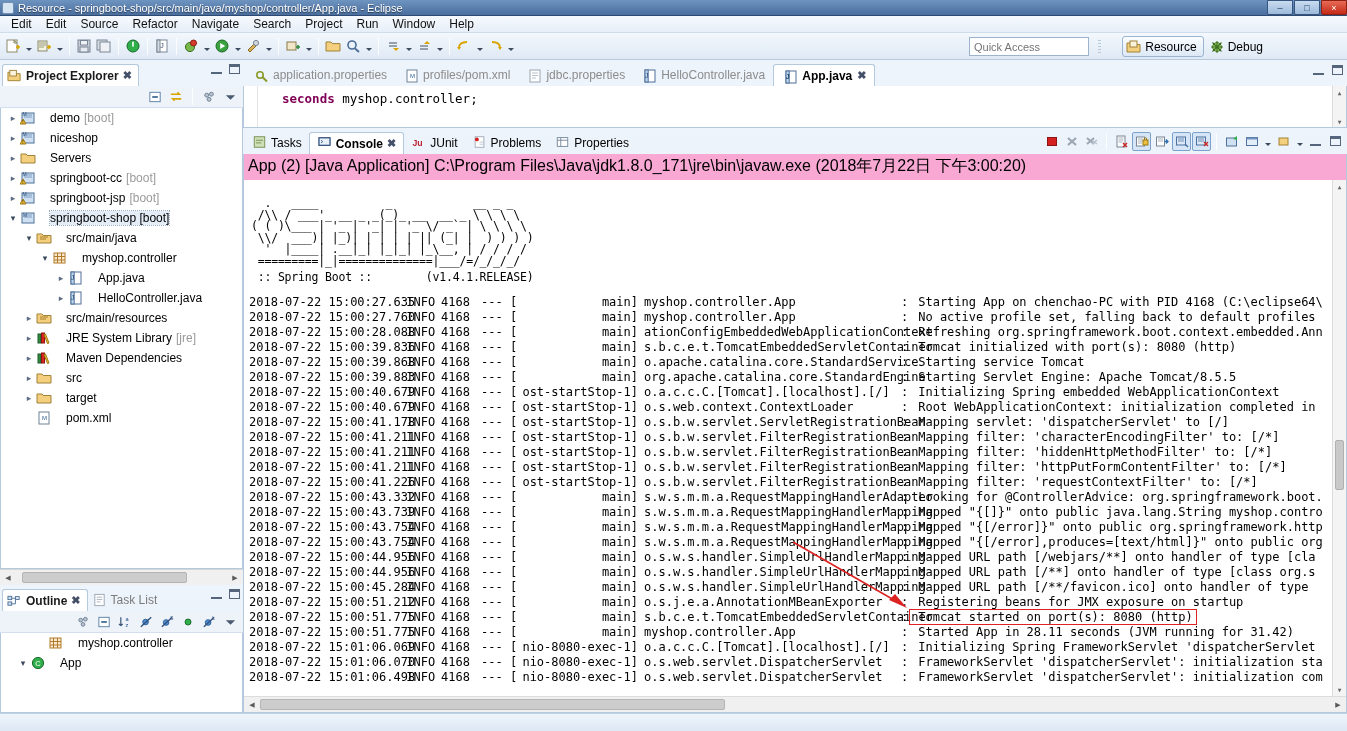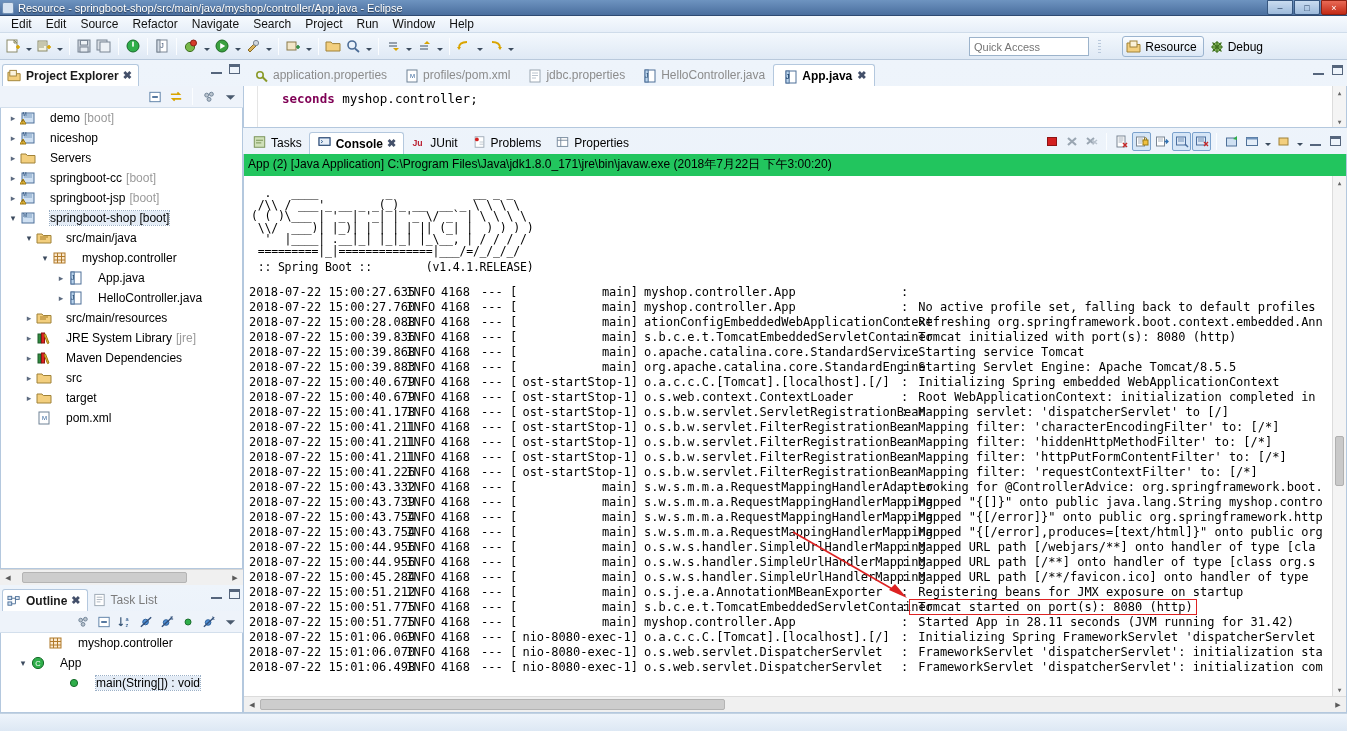--- a/index.html
+++ b/index.html
@@ -133,25 +133,25 @@
   .ctab { display:flex; align-items:center; gap:4px; height:22px; padding:0 7px; font-size:12px; }
   .ctab.active { background:#fff; border:1px solid #b4c8de; border-bottom:none;
                  border-radius:3px 3px 0 0; font-weight:bold; }
   .ctb-row { position:absolute; right:2px; top:3px; display:flex; align-items:center; gap:1px; }
   .ctb { width:19px; height:19px; display:flex; align-items:center; justify-content:center;
          border-radius:2px; }
   .ctb.pressed { border:1px solid #7ba2cd; background:#d6e6f7; }
 
   .console-wrap { flex:1; display:flex; flex-direction:column; min-height:0;
                   border:1px solid #b4c8de; border-top:none; background:#fff; }
-  .chead { font-size:12px; padding:2px 4px 3px 4px; white-space:nowrap; overflow:hidden;
-           background:#22c55e; }
+  .chead { font-size:16px; padding:2px 4px 3px 4px; white-space:nowrap; overflow:hidden;
+           background:#f9a8d4; }
   .clog { flex:1; position:relative; overflow:hidden; background:#fff;
           font-family:"DejaVu Sans Mono", monospace; font-size:12px; line-height:15px; }
-  .clog-inner { position:absolute; left:5px; top:12px; right:14px; }
+  .clog-inner { position:absolute; left:5px; top:18px; right:14px; }
   .banner { white-space:pre; font-family:"DejaVu Sans Mono", monospace;
             font-size:11.5px; line-height:11.6px; letter-spacing:-0.2px; }
   .logline { display:flex; white-space:pre; height:15px; }
   .l-ts { width:150px; flex:none; }
   .l-lvl { width:42px; flex:none; }
   .l-pid { width:40px; flex:none; }
   .l-dash { width:32px; flex:none; }
   .l-thr { width:125px; flex:none; text-align:right; }
   .l-cls { width:263px; flex:none; padding-left:6px; }
   .l-colon { width:10px; flex:none; }
@@ -644,27 +644,20 @@
               <span class="tname">myshop.controller</span>
             </div>
             <div class="trow" style="padding-left: 16px;">
               <span class="tw expanded"></span>
               <span class="ic"><svg width="16" height="16" viewBox="0 0 16 16">
                   <circle cx="8" cy="8" r="5.6" fill="#2fae4a" stroke="#176b2a"></circle>
                   <text x="8" y="11" font-size="7.5" text-anchor="middle" fill="#fff">C</text>
                 </svg></span>
               <span class="tname">App</span>
             </div>
-            <div class="trow sel" style="padding-left: 52px;">
-              <span class="tw "></span>
-              <span class="ic"><svg width="16" height="16" viewBox="0 0 16 16">
-                  <circle cx="8" cy="8" r="3.6" fill="#2fae4a" stroke="#176b2a"></circle>
-                </svg></span>
-              <span class="tname">main(String[]) : void</span>
-            </div>
           </div>
       </div>
     </div>
 
     <div class="right">
 
       <div class="editor-area">
         <div class="etabs" id="etabs">
             <span class="etab">
               <span class="ic" style="width: 14px; height: 14px;"><svg width="16" height="16" viewBox="0 0 16 16">
@@ -850,21 +843,21 @@
                   <div class="banner">  .   ____          _            __ _ _
  /\\ / ___'_ __ _ _(_)_ __  __ _ \ \ \ \
 ( ( )\___ | '_ | '_| | '_ \/ _` | \ \ \ \
  \\/  ___)| |_)| | | | | || (_| |  ) ) ) )
   '  |____| .__|_| |_|_| |_\__, | / / / /
  =========|_|==============|___/=/_/_/_/</div>
                   <div class="banner" style="margin-top: 4px;"><span> :: Spring Boot :: </span><span>       (v1.4.1.RELEASE)</span></div>
                 </div>
                 <div style="height: 12px;"></div>
                 <div style="position: relative;">
-                  <div class="logline"><span class="l-ts">2018-07-22 15:00:27.635</span><span class="l-lvl"> INFO</span><span class="l-pid">4168</span><span class="l-dash">--- [</span><span class="l-thr">main]</span><span class="l-cls">myshop.controller.App</span><span class="l-colon">:</span></div>
+                  <div class="logline"><span class="l-ts">2018-07-22 15:00:27.635</span><span class="l-lvl"> INFO</span><span class="l-pid">4168</span><span class="l-dash">--- [</span><span class="l-thr">main]</span><span class="l-cls">myshop.controller.App</span><span class="l-colon">:</span><span class="l-msg"> Starting App on chenchao-PC with PID 4168 (C:\eclipse64\</span></div>
                   <div class="logline"><span class="l-ts">2018-07-22 15:00:27.760</span><span class="l-lvl"> INFO</span><span class="l-pid">4168</span><span class="l-dash">--- [</span><span class="l-thr">main]</span><span class="l-cls">myshop.controller.App</span><span class="l-colon">:</span><span class="l-msg"> No active profile set, falling back to default profiles</span></div>
                   <div class="logline"><span class="l-ts">2018-07-22 15:00:28.088</span><span class="l-lvl"> INFO</span><span class="l-pid">4168</span><span class="l-dash">--- [</span><span class="l-thr">main]</span><span class="l-cls">ationConfigEmbeddedWebApplicationContext</span><span class="l-colon">:</span><span class="l-msg"> Refreshing org.springframework.boot.context.embedded.Ann</span></div>
                   <div class="logline"><span class="l-ts">2018-07-22 15:00:39.836</span><span class="l-lvl"> INFO</span><span class="l-pid">4168</span><span class="l-dash">--- [</span><span class="l-thr">main]</span><span class="l-cls">s.b.c.e.t.TomcatEmbeddedServletContainer</span><span class="l-colon">:</span><span class="l-msg"> Tomcat initialized with port(s): 8080 (http)</span></div>
                   <div class="logline"><span class="l-ts">2018-07-22 15:00:39.868</span><span class="l-lvl"> INFO</span><span class="l-pid">4168</span><span class="l-dash">--- [</span><span class="l-thr">main]</span><span class="l-cls">o.apache.catalina.core.StandardService</span><span class="l-colon">:</span><span class="l-msg"> Starting service Tomcat</span></div>
                   <div class="logline"><span class="l-ts">2018-07-22 15:00:39.883</span><span class="l-lvl"> INFO</span><span class="l-pid">4168</span><span class="l-dash">--- [</span><span class="l-thr">main]</span><span class="l-cls">org.apache.catalina.core.StandardEngine</span><span class="l-colon">:</span><span class="l-msg"> Starting Servlet Engine: Apache Tomcat/8.5.5</span></div>
                   <div class="logline"><span class="l-ts">2018-07-22 15:00:40.679</span><span class="l-lvl"> INFO</span><span class="l-pid">4168</span><span class="l-dash">--- [</span><span class="l-thr">ost-startStop-1]</span><span class="l-cls">o.a.c.c.C.[Tomcat].[localhost].[/]</span><span class="l-colon">:</span><span class="l-msg"> Initializing Spring embedded WebApplicationContext</span></div>
                   <div class="logline"><span class="l-ts">2018-07-22 15:00:40.679</span><span class="l-lvl"> INFO</span><span class="l-pid">4168</span><span class="l-dash">--- [</span><span class="l-thr">ost-startStop-1]</span><span class="l-cls">o.s.web.context.ContextLoader</span><span class="l-colon">:</span><span class="l-msg"> Root WebApplicationContext: initialization completed in</span></div>
                   <div class="logline"><span class="l-ts">2018-07-22 15:00:41.178</span><span class="l-lvl"> INFO</span><span class="l-pid">4168</span><span class="l-dash">--- [</span><span class="l-thr">ost-startStop-1]</span><span class="l-cls">o.s.b.w.servlet.ServletRegistrationBean</span><span class="l-colon">:</span><span class="l-msg"> Mapping servlet: 'dispatcherServlet' to [/]</span></div>
                   <div class="logline"><span class="l-ts">2018-07-22 15:00:41.211</span><span class="l-lvl"> INFO</span><span class="l-pid">4168</span><span class="l-dash">--- [</span><span class="l-thr">ost-startStop-1]</span><span class="l-cls">o.s.b.w.servlet.FilterRegistrationBean</span><span class="l-colon">:</span><span class="l-msg"> Mapping filter: 'characterEncodingFilter' to: [/*]</span></div>
                   <div class="logline"><span class="l-ts">2018-07-22 15:00:41.211</span><span class="l-lvl"> INFO</span><span class="l-pid">4168</span><span class="l-dash">--- [</span><span class="l-thr">ost-startStop-1]</span><span class="l-cls">o.s.b.w.servlet.FilterRegistrationBean</span><span class="l-colon">:</span><span class="l-msg"> Mapping filter: 'hiddenHttpMethodFilter' to: [/*]</span></div>

